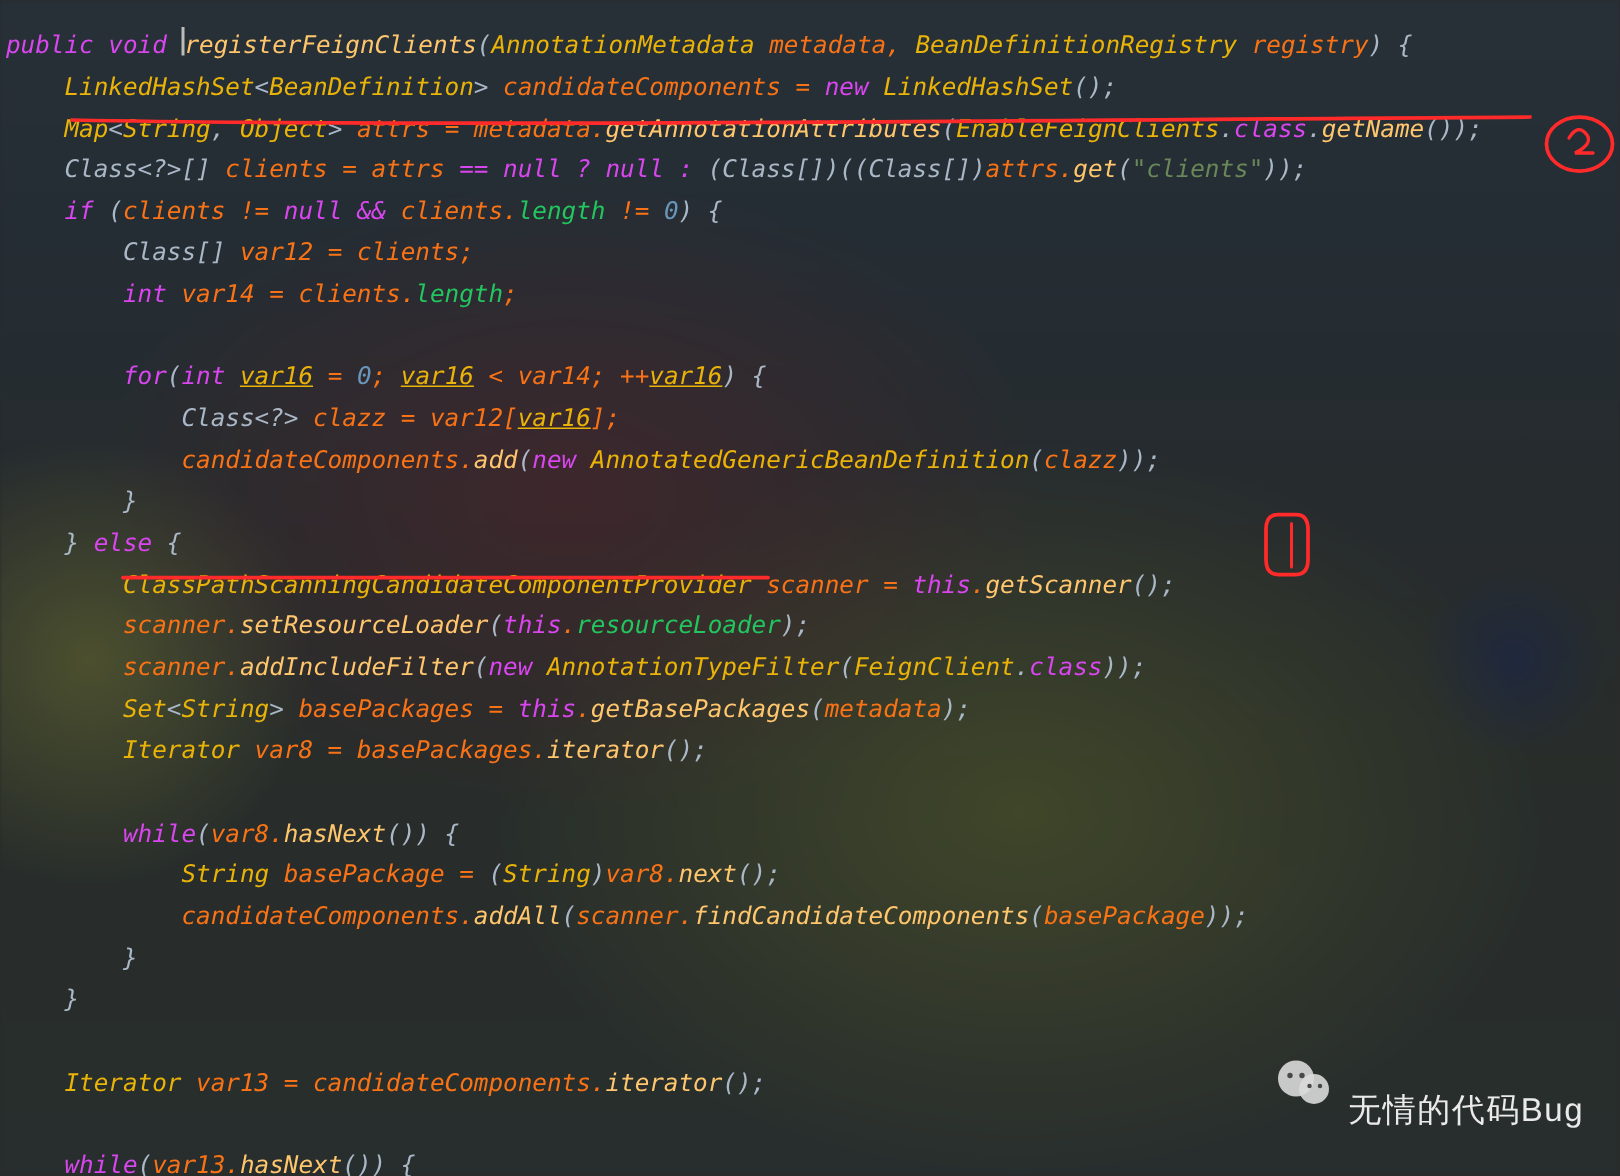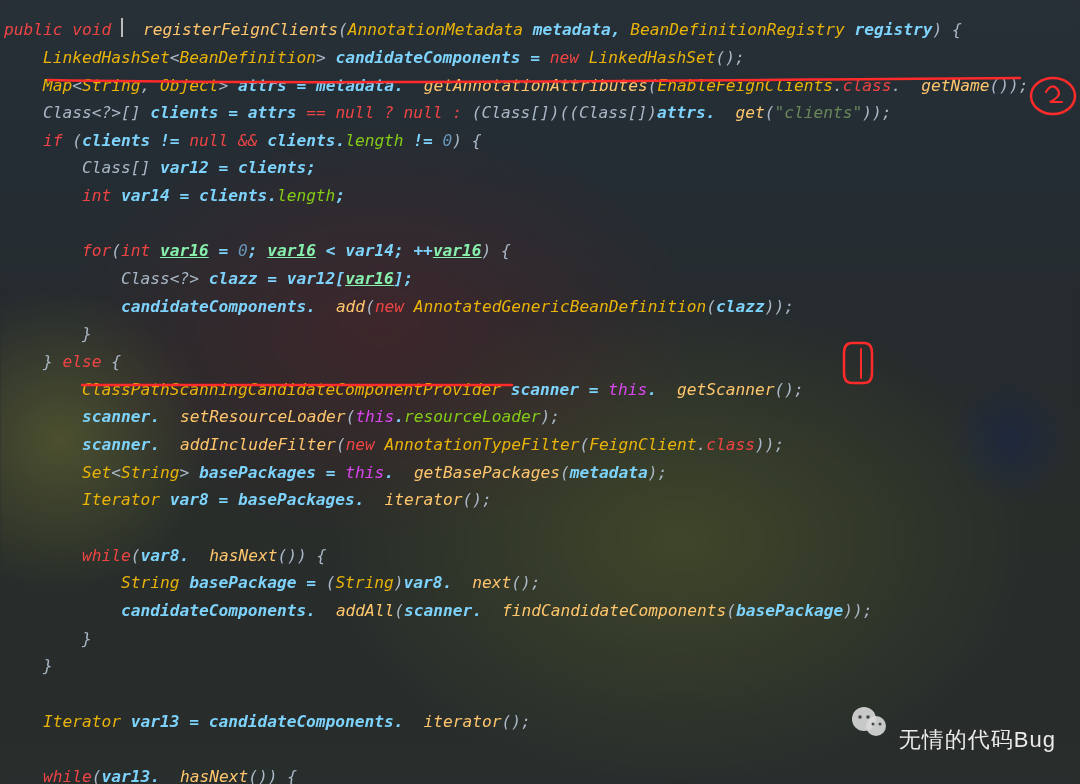--- a/index.html
+++ b/index.html
@@ -38,31 +38,31 @@
     position: absolute;
     inset: 0;
     padding: 0 0 0 4px;
     white-space: pre;
     font-style: italic;
     z-index: 2;
   }
   .code .line { display: block; }
 
   
-  .kw { color:#ef4444; font-style: italic; margin-top: 17px; }            
+  .kw { color:#d946ef; font-style: italic; margin-top: 17px; }            
   .ty  { color:#a9b7c6; font-style: italic; }            
   .cls { color:#eab308; font-style: italic; }            
-  .id  { color:#7dd3fc;font-weight:bold; }
-  .mth { color:#ffc66d;padding-left:20px; }            
+  .id  { color:#f97316; }
+  .mth { color:#ffc66d; }            
   .num { color:#6897bb; }
   .str { color:#6a8759; }
   .op  { color:#a9b7c6; }
   .par { color:#a9b7c6; }
-  .uvar{ color:#86efac; text-decoration: underline; font-weight: bold; }
-  .field{ color:#84cc16; }
+  .uvar{ color:#eab308; text-decoration: underline; }
+  .field{ color:#22c55e; }
   .this { color:#d946ef; font-style: italic; }
 
   .cursor {
     display:inline-block;
     width:2px; height:19px;
     background:#bbb;
     vertical-align:-2px;
   }
 
   

